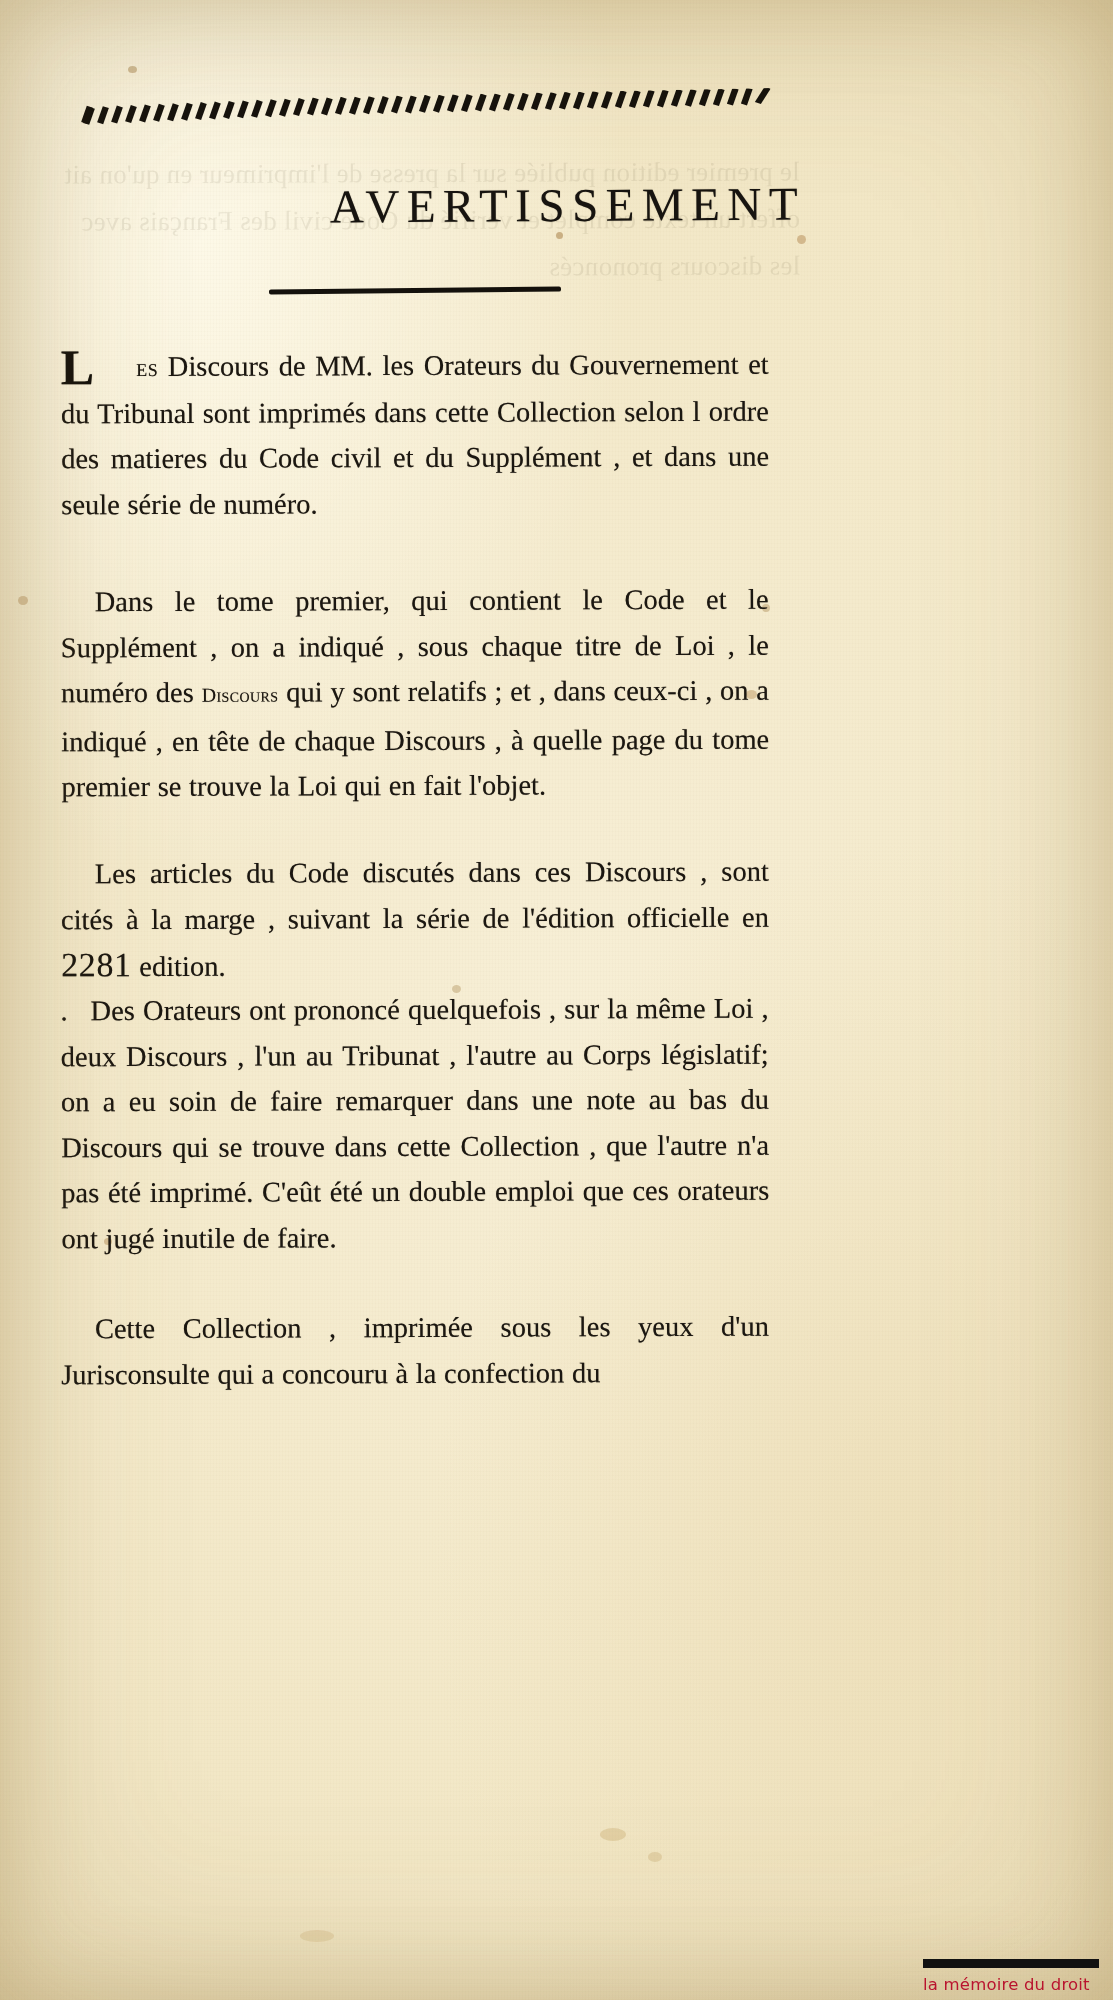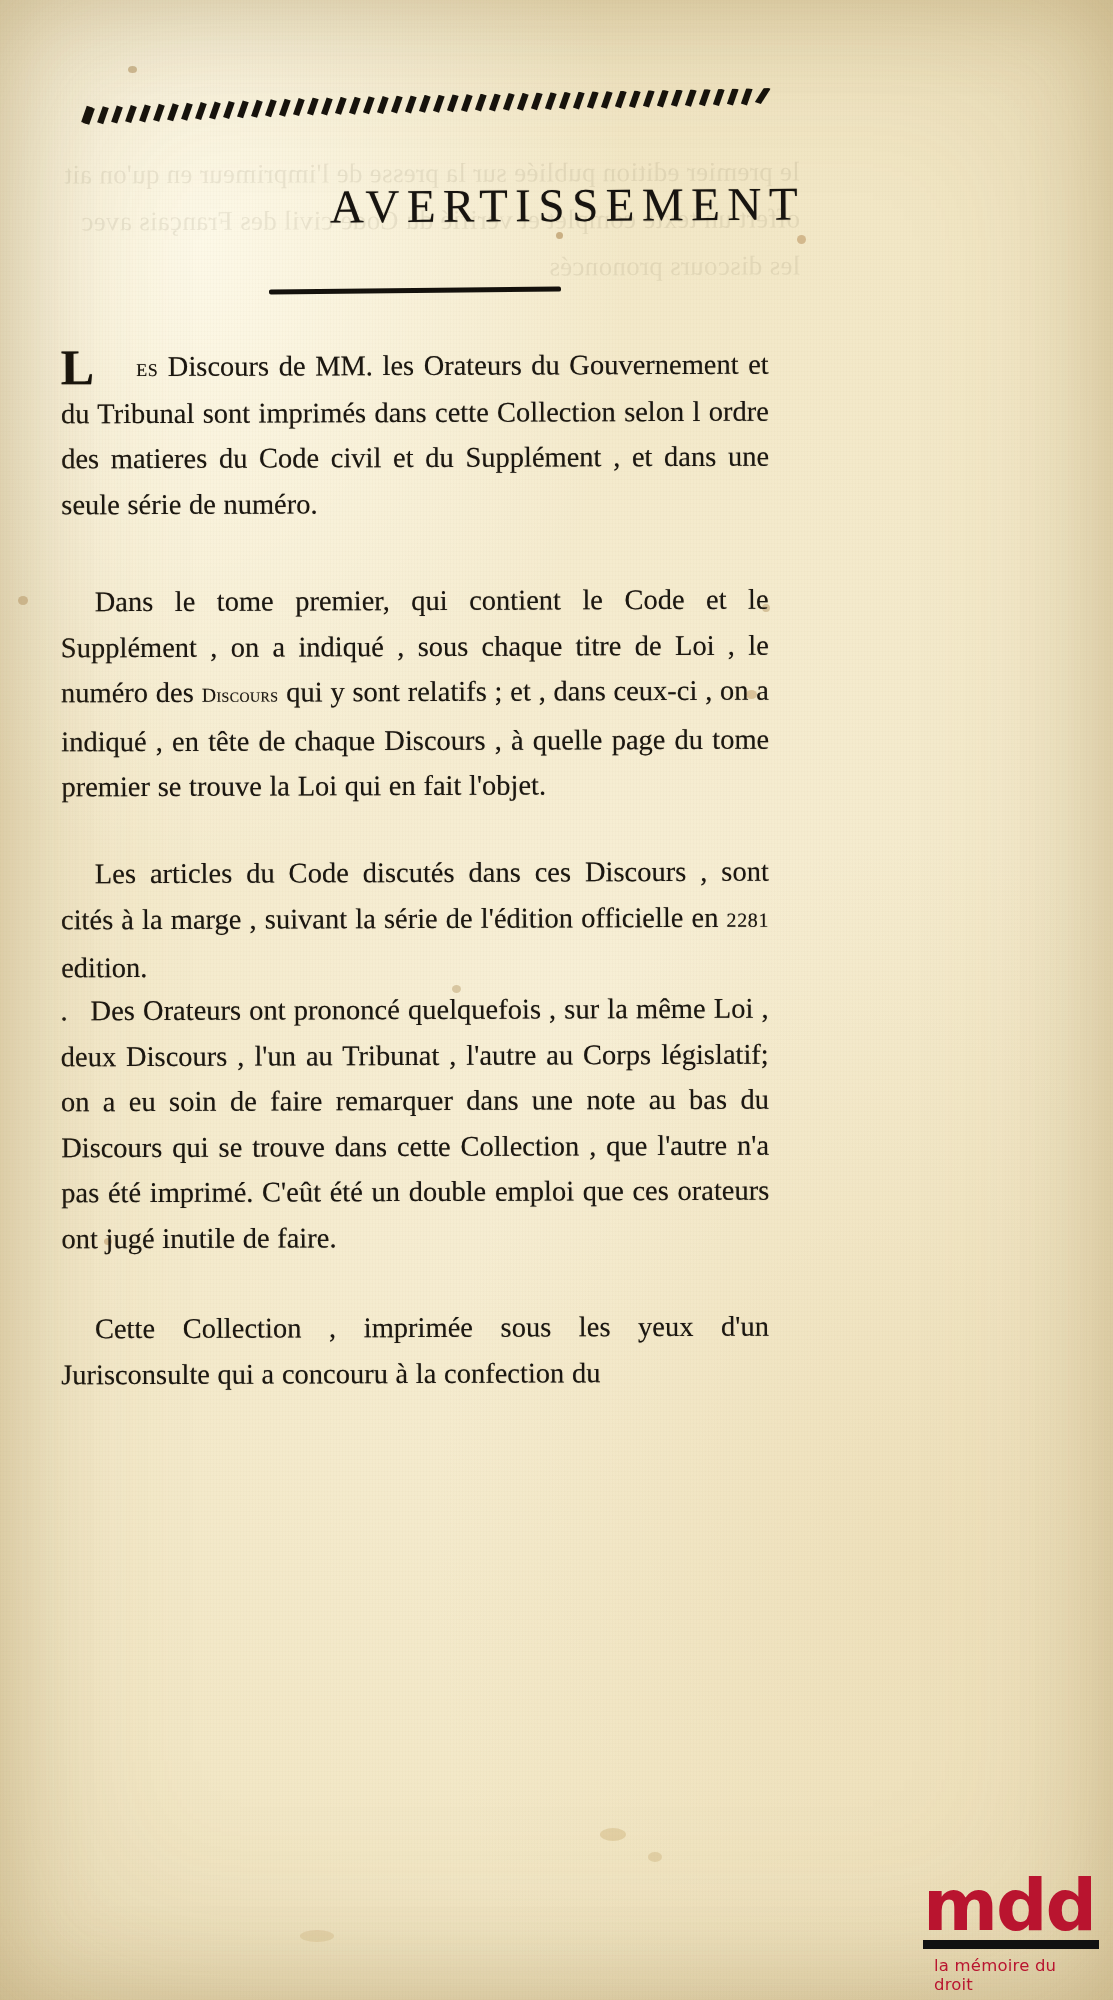--- a/index.html
+++ b/index.html
@@ -70,35 +70,35 @@
     word-spacing:.5px;
   }
   .para.tilt{transform:rotate(-0.22deg);}
   .indent{display:inline-block;width:34px;}
   .sc{font-variant:small-caps;font-size:20px;letter-spacing:.4px;}
   .dropcap{
     float:left;font-size:50px;line-height:34px;
     margin:6px 2px 0 0;color:#14110c;font-weight:600;
   }
   .lead-sc{font-variant:small-caps;font-size:25px;letter-spacing:.6px;margin-left:40px;}
-  .osf{font-size:20px;letter-spacing:.6px;}
+  .osf{font-size:34px;letter-spacing:.6px;}
   .leaddot{display:inline-block;width:16px;color:#1b1711;}
 
   
   #logo{position:absolute;right:14px;bottom:6px;width:180px;text-align:left;}
   #logo-mark{
     font-family:"DejaVu Sans", sans-serif;
     font-size:72px;line-height:62px;font-weight:700;
     color:#b9142f;letter-spacing:-2px;
     padding-left:4px;
   }
   #logo-bar{height:9px;background:#111111;margin:4px 0 7px 4px;width:176px;}
   #logo-tag{
     font-family:"DejaVu Sans", sans-serif;
-    font-size:16.5px;color:#b9142f;letter-spacing:.2px;padding-left:4px;margin-left:11px;
+    font-size:16.5px;color:#b9142f;letter-spacing:.2px;padding-left:4px;
   }
 </style>
 </head>
 <body>
 
 <div id="page">
 
   <div id="grain"></div>
 
   <div class="foxing" style="left:128px;top:66px;width:9px;height:7px;background:rgba(150,108,48,.40);"></div>
@@ -198,18 +198,17 @@
 
     <div class="para tilt" style="top:1305px;">
       <span class="indent"></span><span>Cette Collection , imprimée sous les yeux d'un Jurisconsulte qui a concouru à la confection du</span>
     </div>
 
   </div>
 
   <div id="vignette"></div>
 
   <div id="logo">
-    <div id="logo-mark" style="color: rgb(185, 20, 47);">mdd</div>
     <div id="logo-bar" style="background: rgb(17, 17, 17);"></div>
     <div id="logo-tag" style="color: rgb(185, 20, 47);">la mémoire du droit</div>
   </div>
 
 </div>
 
 </body></html>

